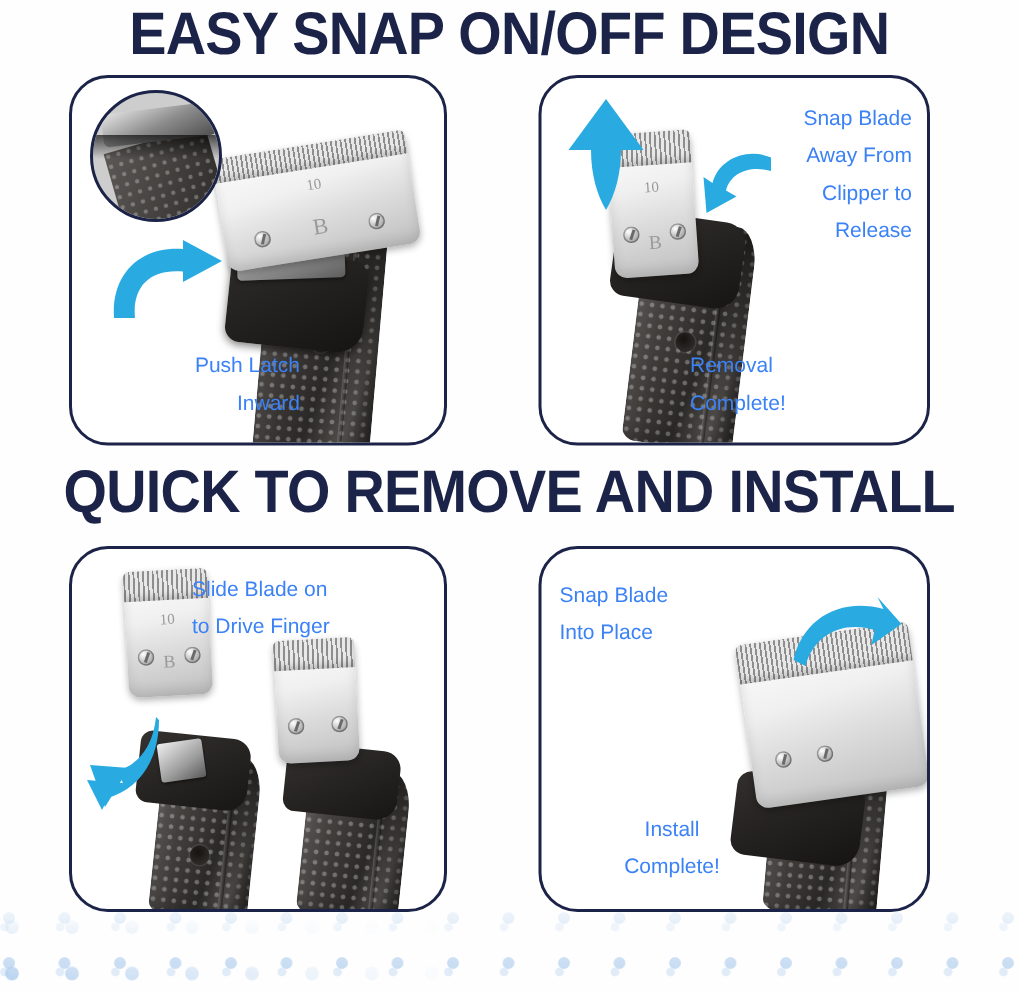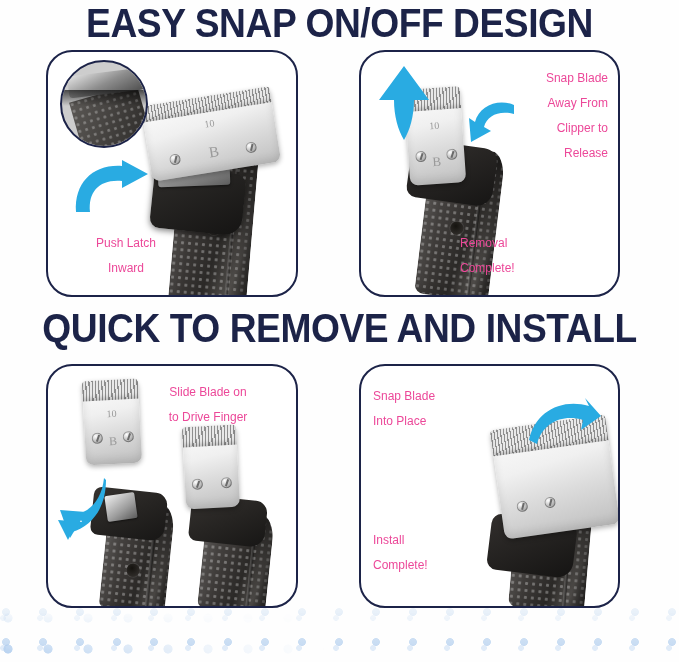--- a/index.html
+++ b/index.html
@@ -61,35 +61,35 @@
     background:#ffffff;
     overflow:hidden;
   }
   #panel-push-latch   {left:46px; top:50px;  width:248px; height:243px;}
   #panel-snap-away    {left:359px;top:50px;  width:257px; height:243px;}
   #panel-slide-blade  {left:46px; top:364px; width:248px; height:240px;}
   #panel-snap-place   {left:359px;top:364px; width:257px; height:240px;}
 
   .cap{
     position:absolute;
-    color:#ec4899;
-    font-size:12px;
+    color:#3b82f6;
+    font-size:14px;
     line-height:25px;
     font-family:"Liberation Sans", sans-serif;
     font-weight:400;
     white-space:pre-line;
   }
 
   
-  #cap-push-latch   {left:4px;  right:96px; bottom:14px; text-align:center;}
+  #cap-push-latch   {left:4px;  right:96px; bottom:14px; text-align:right;}
   #cap-snap-away    {right:10px;top:14px;  width:148px; text-align:right;}
   #cap-removal      {right:10px;bottom:14px;width:148px;text-align:left;}
-  #cap-slide-blade  {right:8px; top:14px;  width:160px; text-align:center;}
+  #cap-slide-blade  {right:8px; top:14px;  width:160px; }
   #cap-snap-place   {left:12px; top:18px;  width:140px; text-align:left;}
-  #cap-install      {left:12px; bottom:28px;width:150px;text-align:left;}
+  #cap-install      {left:12px; bottom:16px;width:150px;text-align:center;}
 
   
   .photo{position:absolute;}
 
   .body-handle{
     position:absolute;
     background:
       radial-gradient(circle at 2.5px 2.5px, rgba(255,255,255,.30) 1.3px, rgba(255,255,255,0) 1.8px) 0 0/7px 7px,
       linear-gradient(105deg,#6d6a67 0%,#4a4745 18%,#3a3735 42%,#2b2927 62%,#514e4b 82%,#2f2d2b 100%);
     border-radius:14px 14px 10px 10px/ 26px 26px 8px 8px;

